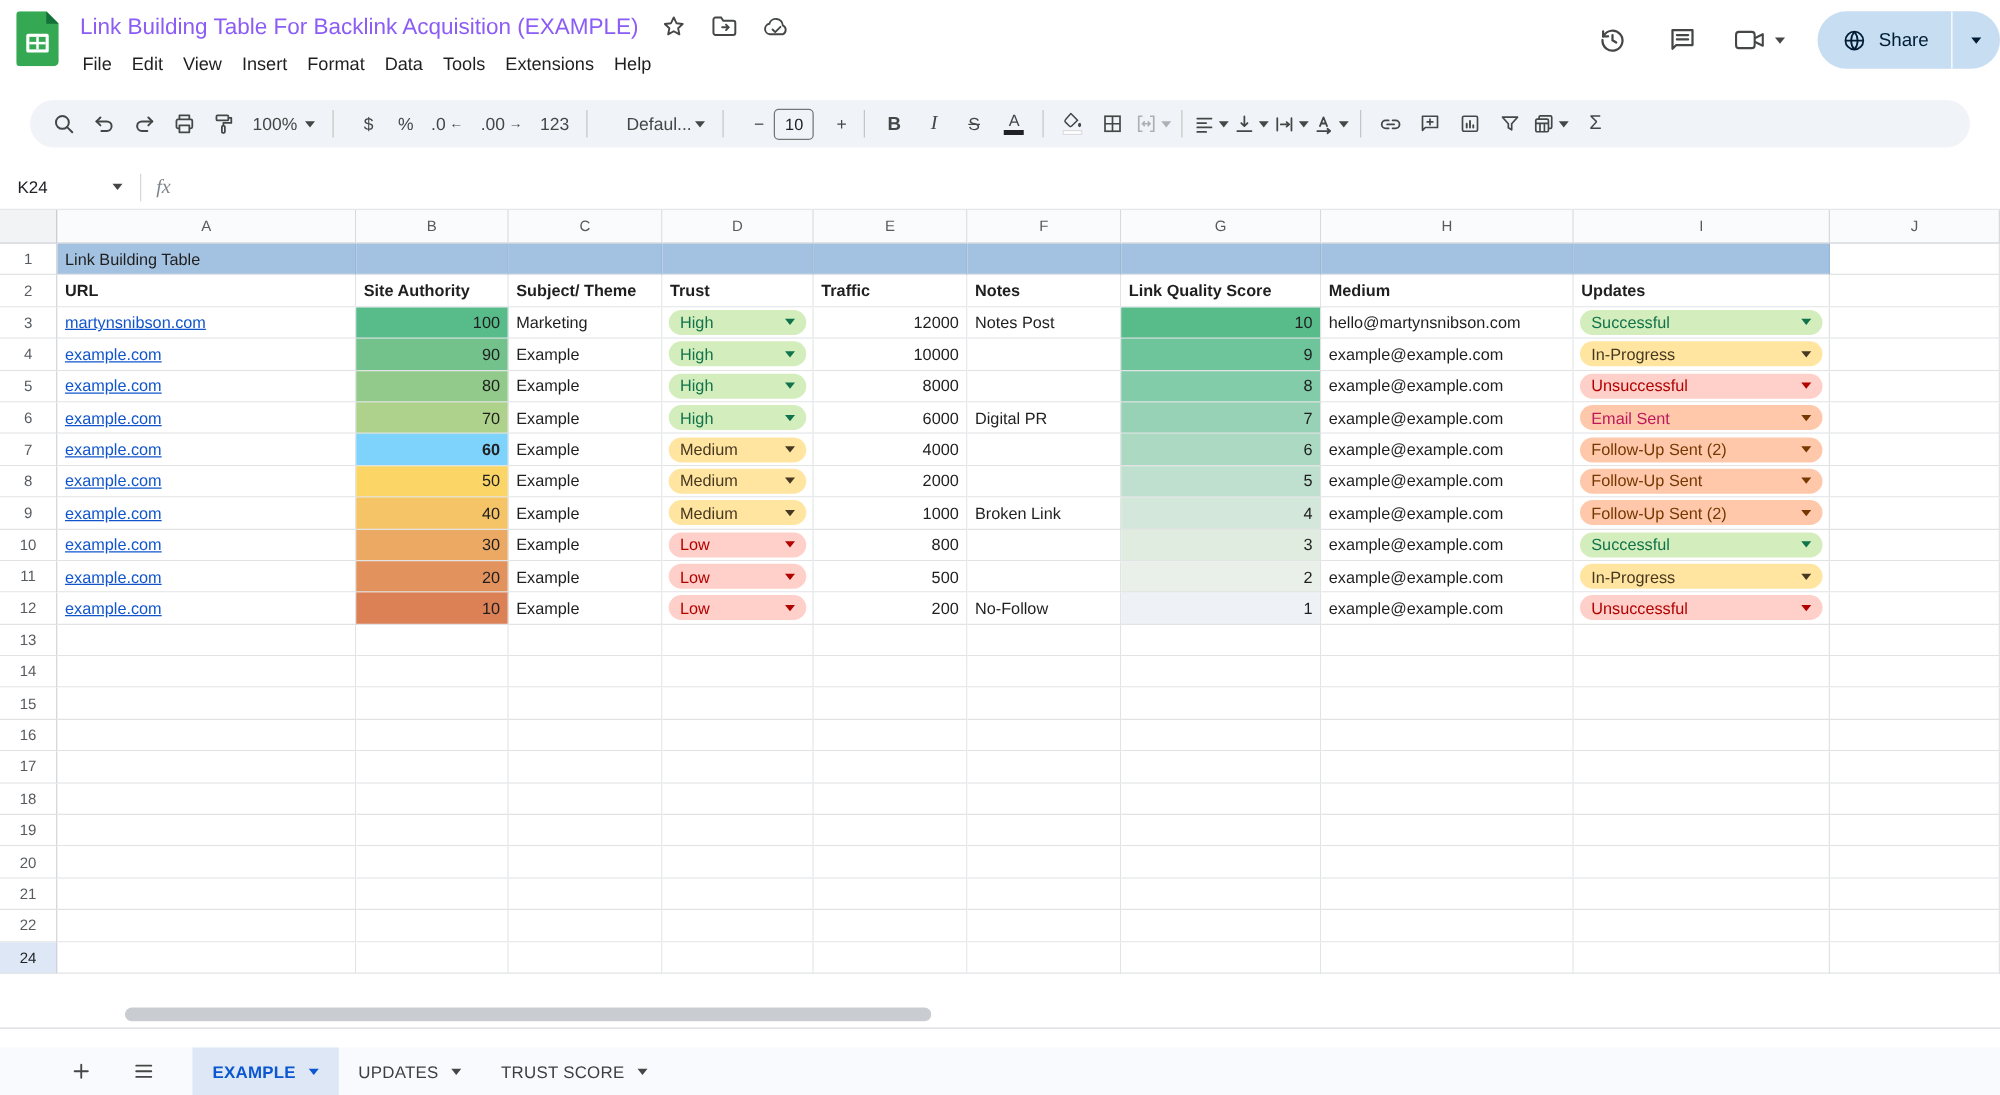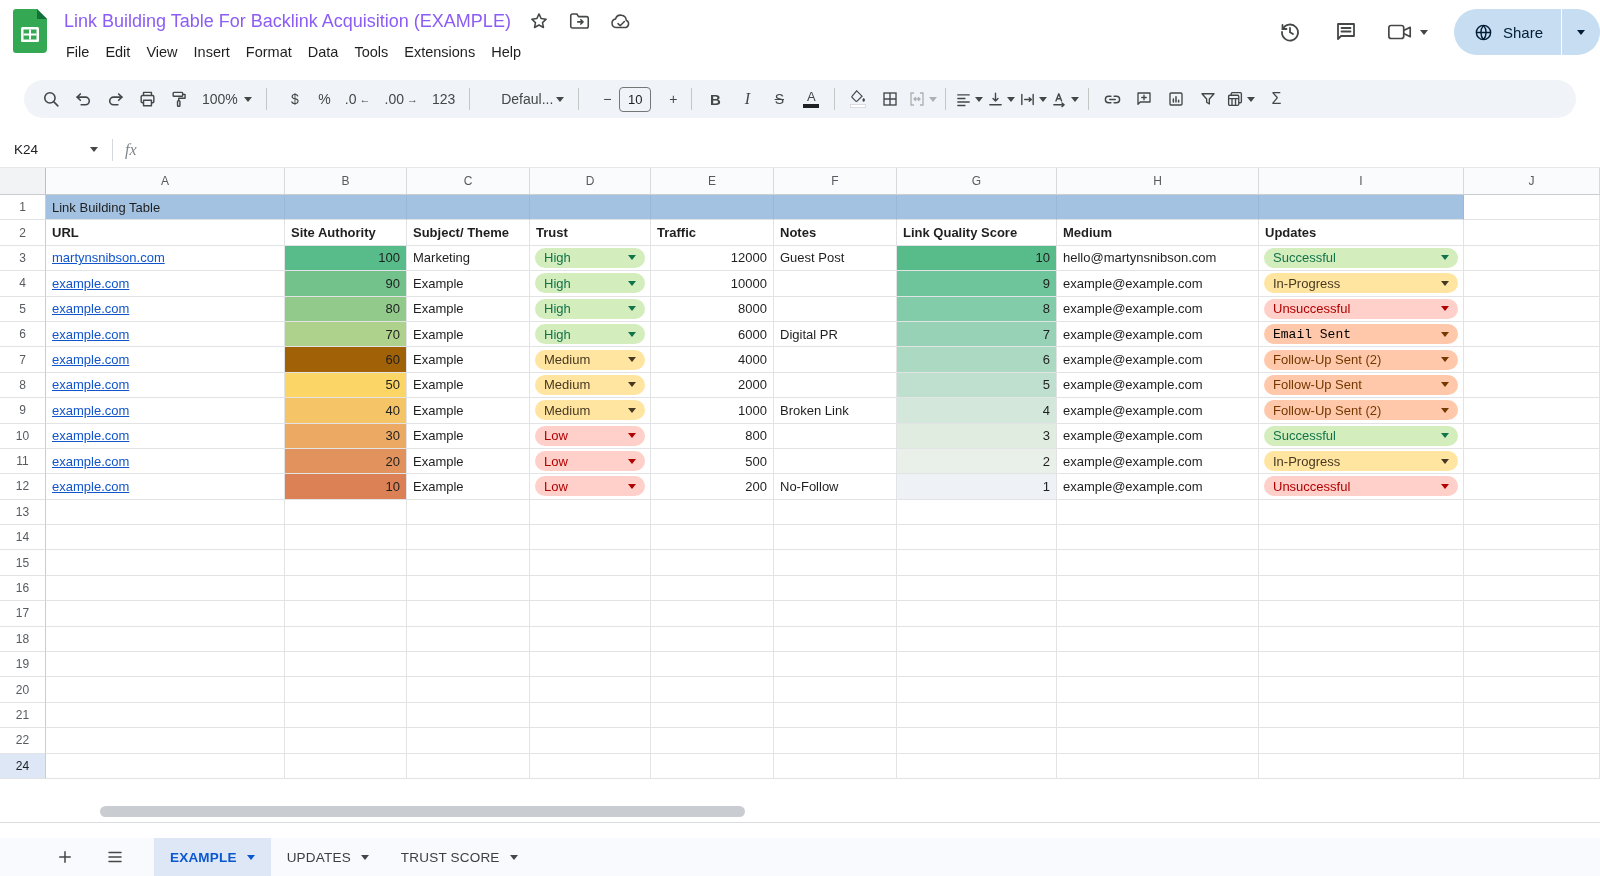--- a/index.html
+++ b/index.html
@@ -381,21 +381,21 @@
       </div>
       <div class="cell num" style="background: rgb(87, 187, 138);">100</div>
       <div class="cell left">Marketing</div>
       <div class="cell">
         <div class="chip" style="background: rgb(212, 237, 188); color: rgb(17, 115, 75);">
           <span>High</span>
           <span class="caret" style="border-top-color: rgb(17, 115, 75);"></span>
         </div>
       </div>
       <div class="cell num">12000</div>
-      <div class="cell left">Guest Post</div>
+      <div class="cell left">Notes Post</div>
       <div class="cell num" style="background: rgb(87, 187, 138);">10</div>
       <div class="cell left">hello@martynsnibson.com</div>
       <div class="cell">
         <div class="chip" style="background: rgb(212, 237, 188); color: rgb(17, 115, 75);">
           <span>Successful</span>
           <span class="caret" style="border-top-color: rgb(17, 115, 75);"></span>
         </div>
       </div>
       <div class="cell"></div>
     </div>
@@ -460,33 +460,33 @@
         <div class="chip" style="background: rgb(212, 237, 188); color: rgb(17, 115, 75);">
           <span>High</span>
           <span class="caret" style="border-top-color: rgb(17, 115, 75);"></span>
         </div>
       </div>
       <div class="cell num">6000</div>
       <div class="cell left">Digital PR</div>
       <div class="cell num" style="background: rgb(151, 210, 182);">7</div>
       <div class="cell left">example@example.com</div>
       <div class="cell">
-        <div class="chip" style="background: rgb(255, 200, 170); color: #000000; font-family: Liberation Mono, monospace;">
+        <div class="chip" style="background: rgb(255, 200, 170); color: #be185d;">
           <span>Email Sent</span>
           <span class="caret" style="border-top-color: rgb(117, 56, 0);"></span>
         </div>
       </div>
       <div class="cell"></div>
     </div>
     <div class="g-row row">
       <div class="cell rowhead">7</div>
       <div class="cell left">
         <span class="link">example.com</span>
       </div>
-      <div class="cell num" style="background: #a16207;">60</div>
+      <div class="cell num" style="background: #7dd3fc; font-weight: bold;">60</div>
       <div class="cell left">Example</div>
       <div class="cell">
         <div class="chip" style="background: rgb(255, 229, 160); color: rgb(71, 56, 33);">
           <span>Medium</span>
           <span class="caret" style="border-top-color: rgb(71, 56, 33);"></span>
         </div>
       </div>
       <div class="cell num">4000</div>
       <div class="cell left"></div>
       <div class="cell num" style="background: rgb(171, 217, 194);">6</div>

